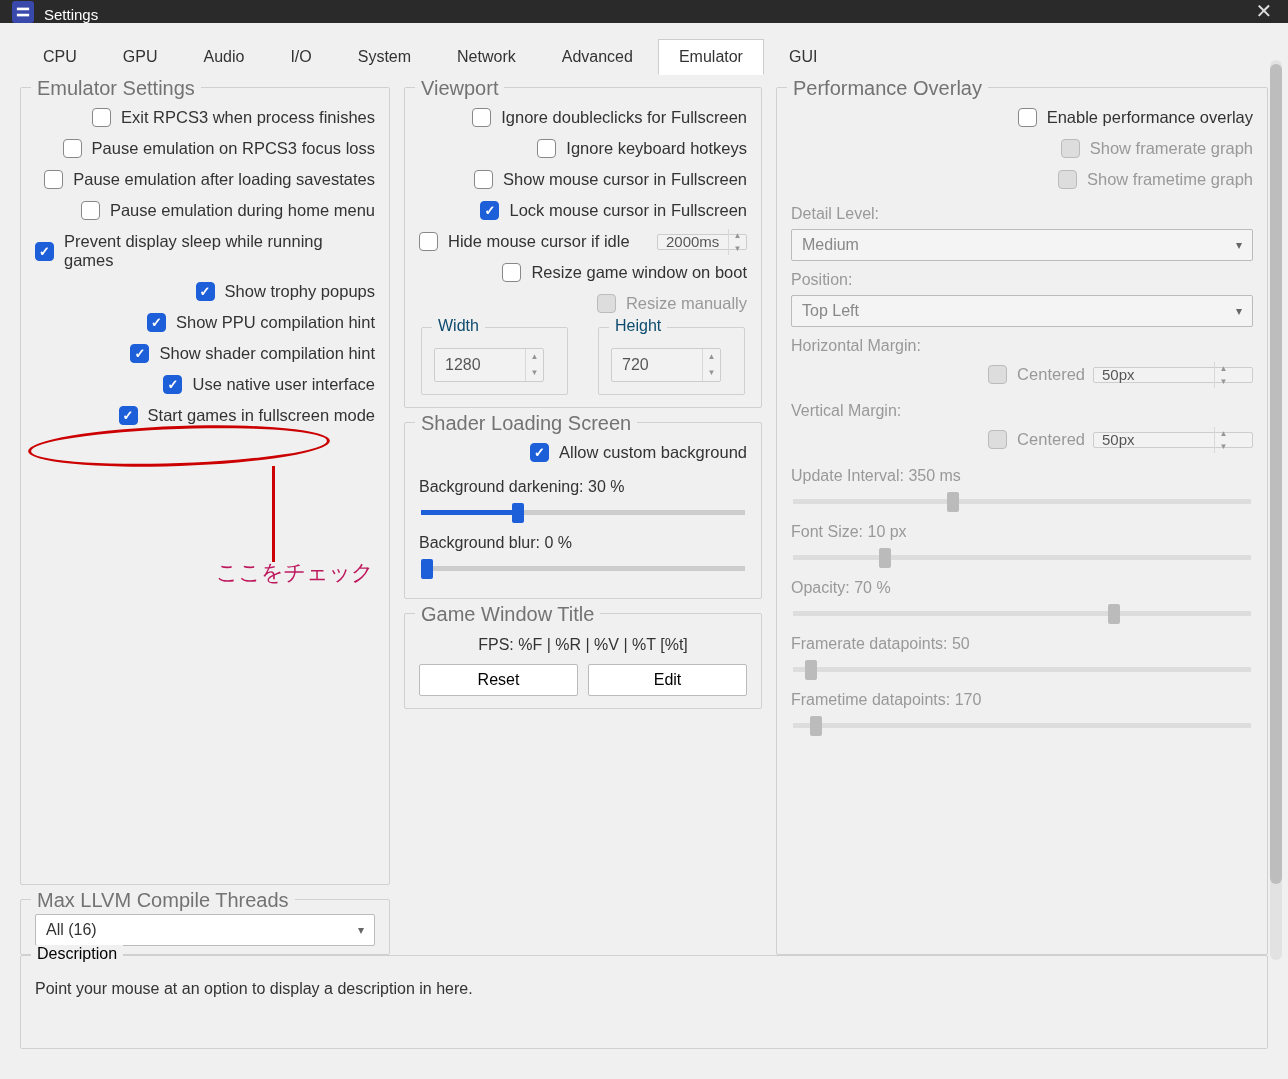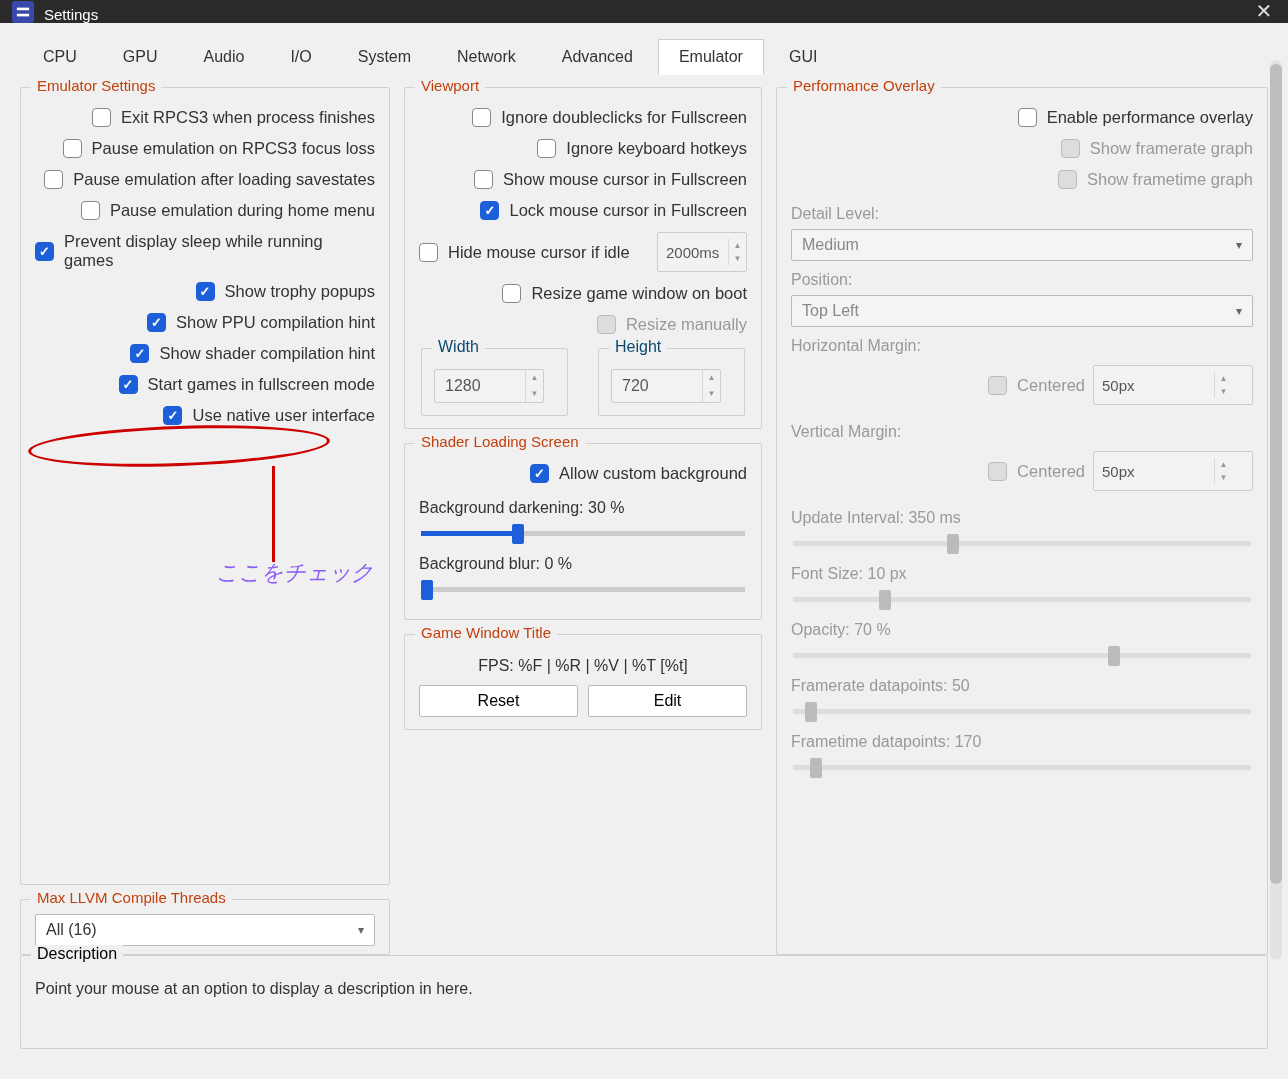--- a/index.html
+++ b/index.html
@@ -24,34 +24,34 @@
 .col2 { width: 358px; }
 .col3 { width: 360px; flex: 1; }
 
 
 .scrollbar { position: absolute; right: 6px; top: 60px; width: 12px; height: 900px; background: #e2e2e2; border-radius: 6px; }
 .scrollbar .thumb { width: 12px; height: 820px; background: #bdbdbd; border-radius: 6px; margin-top: 4px; }
 
 
 .group { border: 1px solid #d0d0d0; border-radius: 2px; padding: 14px 14px 8px 14px; position: relative; background: transparent; }
 .group.flex-fill { flex: 1; }
-.group legend { position: absolute; top: -11px; left: 10px; background: #f0f0f0; padding: 0 6px; font-size: 15px; color: #c2410c; }
+.group legend { position: absolute; top: -11px; left: 10px; background: #f0f0f0; padding: 0 6px; font-size: 20px; color: #737373; }
 
 
 .cbrow { display: flex; align-items: center; gap: 10px; padding: 6px 0; justify-content: flex-end; }
 .checkbox { width: 19px; height: 19px; border: 1.5px solid #888; border-radius: 4px; display: inline-flex; align-items: center; justify-content: center; cursor: pointer; background: #fff; flex-shrink: 0; }
 .checkbox.checked { background: #1c5fd8; border-color: #1c5fd8; }
 .checkbox.checked::after { content: "✓"; color: #fff; font-size: 13px; font-weight: bold; line-height: 1; }
 .checkbox.disabled { background: #ddd; border-color: #bbb; cursor: default; }
 .cbrow .lab { font-size: 16.5px; color: #333; }
 .cbrow .lab.disabled { color: #999; }
 .cbrow .spacer { flex: 1; }
 
 
-.spin { display: inline-flex; align-items: center; border: 1px solid #bbb; background: #f4f4f4; border-radius: 2px; height: 40px; }
+.spin { display: inline-flex; align-items: center; border: 1px solid #bbb; background: #f4f4f4; border-radius: 2px; height: 16px; }
 .spin.disabled { opacity: 0.65; }
 .spin input { border: none; background: transparent; padding: 3px 8px; font-size: 15px; outline: none; }
 .spin .updn { width: 18px; display: flex; flex-direction: column; border-left: 1px solid #ccc; }
 .spin .updn span { height: 13px; font-size: 8px; text-align: center; line-height: 13px; color: #666; cursor: pointer; }
 .spin.large { height: 34px; }
 .spin.large input { width: 90px; text-align: left; padding: 5px 10px; font-size: 16px; }
 .spin.large .updn span { height: 16px; line-height: 16px; }
 
 
 .subrow { display: flex; gap: 30px; margin: 8px 2px 4px 2px; }
@@ -87,21 +87,21 @@
 .desc-group { margin: 0 20px 12px 20px; border: 1px solid #d0d0d0; padding: 14px; position: relative; border-radius: 2px; height: 94px; }
 .desc-group legend { position: absolute; top: -11px; left: 10px; background: #f0f0f0; padding: 0 6px; font-size: 16px; }
 .desc-group p { font-size: 16px; color: #333; margin-top: 10px; }
 
 
 .footer { display: flex; padding: 8px 18px; gap: 10px; }
 
 
 .anno-oval { position: absolute; border: 3px solid #c00; border-radius: 50%; transform: rotate(-2deg); pointer-events: none; z-index: 10; }
 .anno-line { position: absolute; width: 2.5px; background: #c00; pointer-events: none; z-index: 10; }
-.anno-text { position: absolute; color: #8b5cf6; font-size: 22px; font-family: "Segoe Script","Comic Sans MS",cursive; z-index: 10; pointer-events: none; font-style: italic; }
+.anno-text { position: absolute; color: #be185d; font-size: 22px; font-family: "Segoe Script","Comic Sans MS",cursive; z-index: 10; pointer-events: none; }
 </style>
 </head>
 <body>
 
 <div class="titlebar">
   <span class="app-icon">
     <svg viewBox="0 0 16 16">
         <rect x="1" y="3" width="14" height="3" fill="#fff"></rect>
         <rect x="1" y="10" width="14" height="3" fill="#fff"></rect>
       </svg>
@@ -154,25 +154,25 @@
       <div class="cbrow">
           <span class="checkbox checked"></span>
           <span class="lab">Show PPU compilation hint</span>
         </div>
       <div class="cbrow">
           <span class="checkbox checked"></span>
           <span class="lab">Show shader compilation hint</span>
         </div>
       <div class="cbrow">
           <span class="checkbox checked"></span>
+          <span class="lab">Use native user interface</span>
+        </div>
+      <div class="cbrow">
+          <span class="checkbox checked"></span>
           <span class="lab">Start games in fullscreen mode</span>
-        </div>
-      <div class="cbrow">
-          <span class="checkbox checked"></span>
-          <span class="lab">Use native user interface</span>
         </div>
     </div>
     <div class="group">
       <legend>Max LLVM Compile Threads</legend>
       <div class="select">
         <span>All (16)</span>
         <span class="caret">▾</span>
       </div>
     </div>
   </div>

